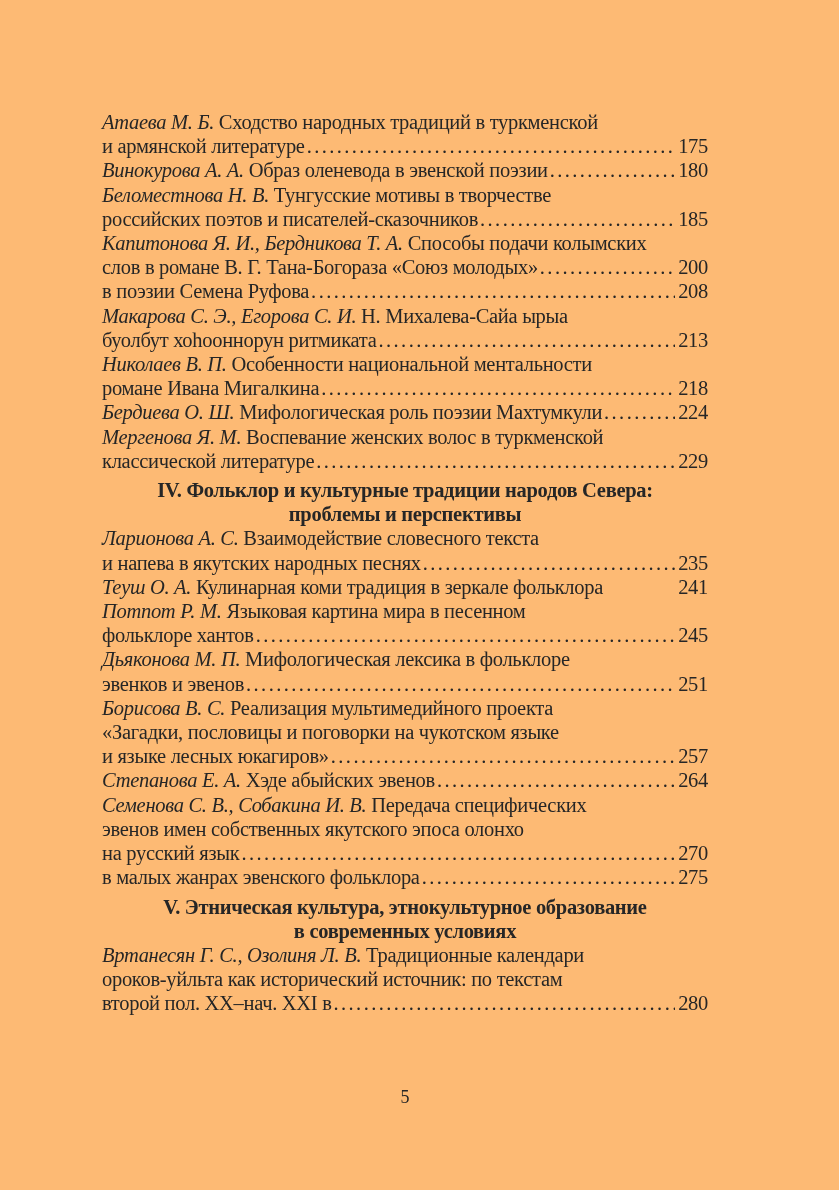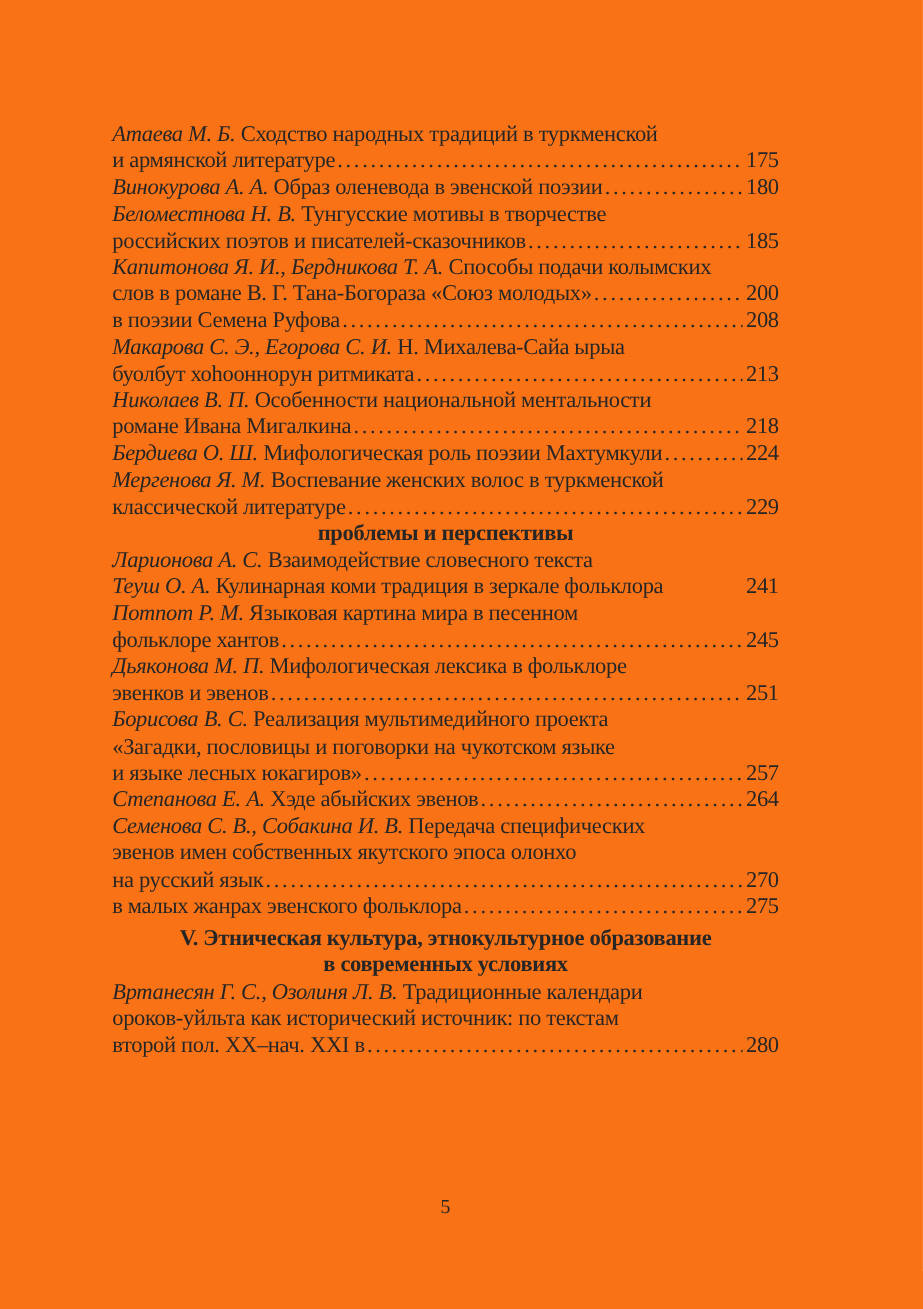--- a/index.html
+++ b/index.html
@@ -6,21 +6,21 @@
   body {
     width: 839px; height: 1190px;
     background: #ffffff;
     font-family: "Liberation Serif", "DejaVu Serif", serif;
     color: #262626;
   }
   .page {
     position: relative;
     width: 839px; height: 1190px;
     overflow: hidden;
-    background: #f97316;
+    background: #fdba74;
   }
   .toc {
     position: absolute;
     left: 102px; top: 110px; width: 606px;
   }
   .toc-row {
     display: flex;
     align-items: baseline;
     white-space: nowrap;
     font-size: 20.5px;
@@ -123,23 +123,29 @@
         <div class="toc-row">
           <span class="line-text"><span class="it">Мергенова Я. М.</span><span class="rm"> Воспевание женских волос в туркменской</span></span>
         </div>
         <div class="toc-row">
           <span class="line-text"><span class="rm">классической литературе</span></span>
           <span class="leader"></span>
           <span class="pagenum">229</span>
         </div>
       </div>
       <div class="toc-section">
+        <div class="heading-line heading-first">IV. Фольклор и культурные традиции народов Севера:</div>
         <div class="heading-line">проблемы и перспективы</div>
         <div class="toc-row">
           <span class="line-text"><span class="it">Ларионова А. С.</span><span class="rm"> Взаимодействие словесного текста</span></span>
+        </div>
+        <div class="toc-row">
+          <span class="line-text"><span class="rm">и напева в якутских народных песнях</span></span>
+          <span class="leader"></span>
+          <span class="pagenum">235</span>
         </div>
         <div class="toc-row">
           <span class="line-text"><span class="it">Теуш О. А.</span><span class="rm"> Кулинарная коми традиция в зеркале фольклора</span></span>
           <span class="spacer"></span>
           <span class="pagenum">241</span>
         </div>
         <div class="toc-row">
           <span class="line-text"><span class="it">Потпот Р. М.</span><span class="rm"> Языковая картина мира в песенном</span></span>
         </div>
         <div class="toc-row">

